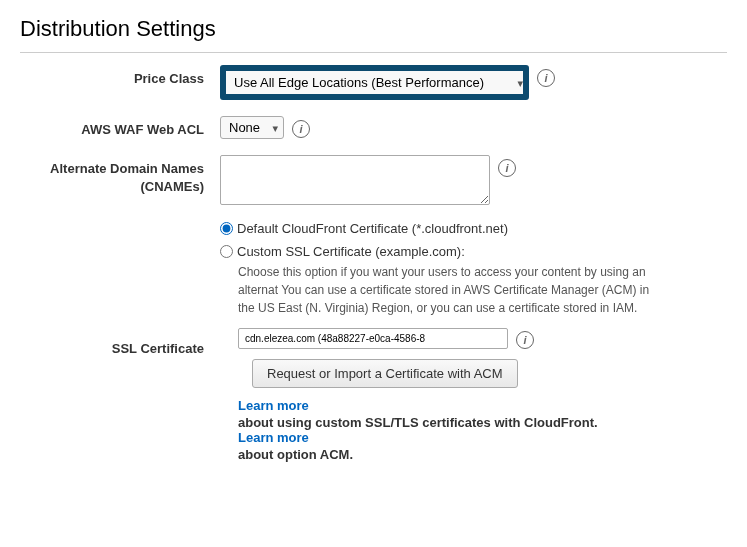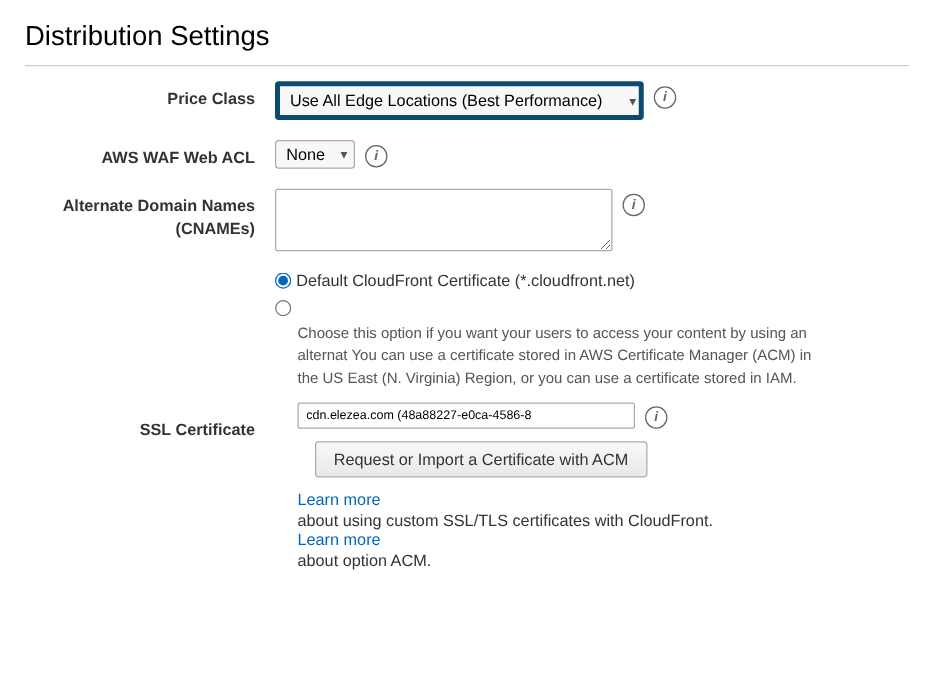--- a/index.html
+++ b/index.html
@@ -61,23 +61,23 @@
       font-style: italic;
       margin-left: 8px;
       margin-top: 4px;
       cursor: pointer;
       flex-shrink: 0;
     }
     select.styled-select {
       appearance: none;
       -webkit-appearance: none;
       background: #f8f8f8;
-      border: 4px solid #0c4a6e;
+      border: 6px solid #0c4a6e;
       border-radius: 3px;
-      padding: 4px 28px 4px 8px;
+      padding: 4px 38px 4px 8px;
       font-size: 13px;
       cursor: pointer;
       position: relative;
       background-image: none;
     }
     .select-wrapper {
       position: relative;
       display: inline-block;
     }
     .select-wrapper::after {
@@ -183,20 +183,21 @@
       padding: 6px 14px;
       background: linear-gradient(to bottom, #f9f9f9, #e8e8e8);
       border: 1px solid #aaa;
       border-radius: 3px;
       font-size: 13px;
       cursor: pointer;
       color: #333;
     }
     .learn-more-links {
       margin-left: 18px;
+      font-weight: bold;
     }
     .learn-more-links a {
       color: #0066c0;
       text-decoration: none;
       font-size: 13px;
       display: block;
       margin-bottom: 2px;
     }
   </style>
 </head>
@@ -243,20 +244,21 @@
         <div class="ssl-option">
           <div class="ssl-option-header">
             <input type="radio" name="ssl-cert" checked="" style="">
             <span class="ssl-option-title">Default CloudFront Certificate (*.cloudfront.net)</span>
           </div>
         </div>
 
         <div class="ssl-option">
           <div class="ssl-option-header">
             <input type="radio" name="ssl-cert" style="">
+            <span class="ssl-option-title">Custom SSL Certificate (example.com):</span>
           </div>
           <div class="ssl-option-desc">
             Choose this option if you want your users to access your content by using an alternat You can use a certificate stored in AWS Certificate Manager (ACM) in the US East (N. Virginia) Region, or you can use a certificate stored in IAM.
           </div>
 
           <div class="ssl-input-row">
             <input type="text" class="ssl-domain-input" value="cdn.elezea.com (48a88227-e0ca-4586-8" style="">
             <span class="info-icon">i</span>
           </div>
 

